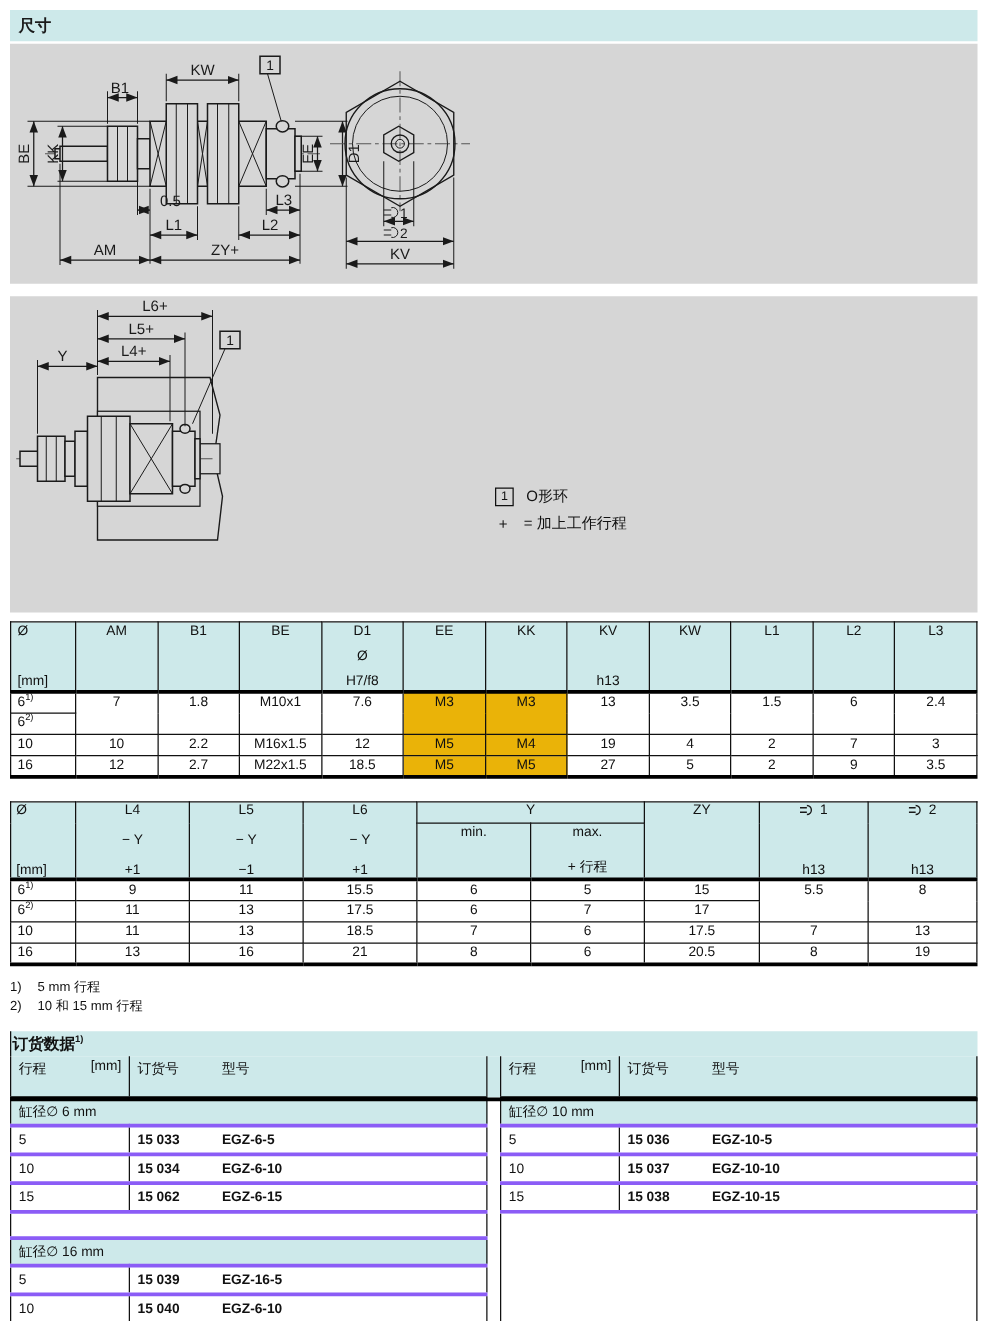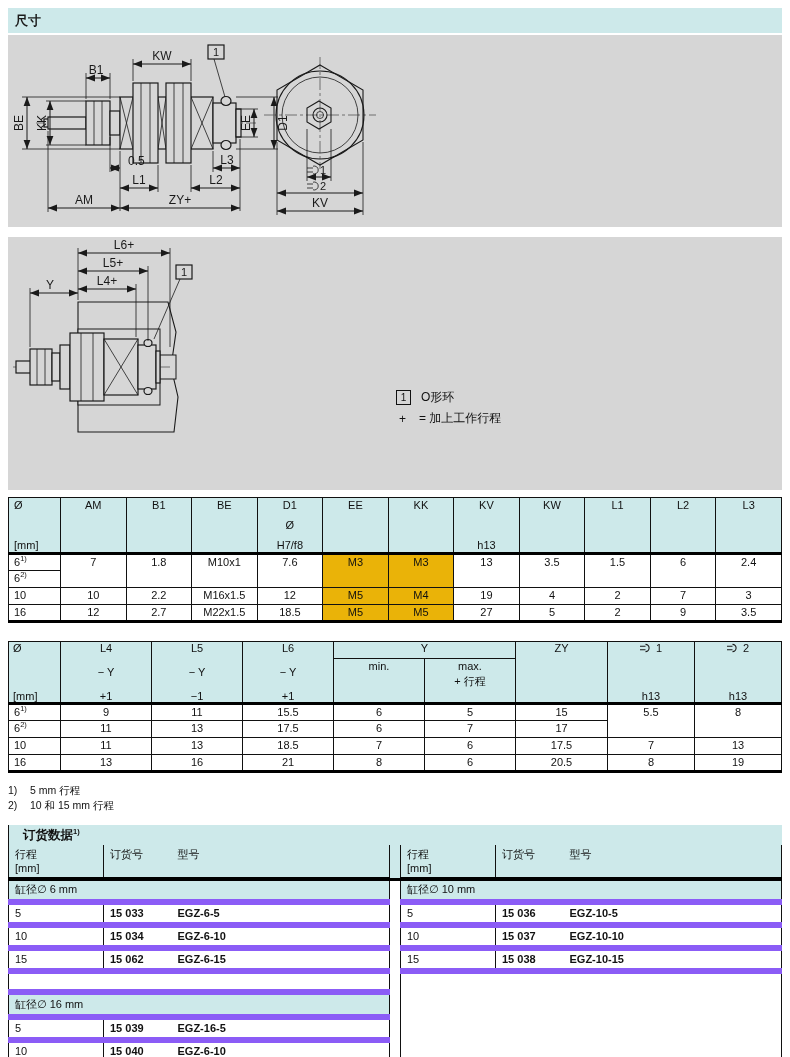--- a/index.html
+++ b/index.html
@@ -46,38 +46,38 @@
   sup{font-size:7.5px;line-height:0;}
   .wlabel{display:flex;align-items:center;justify-content:center;gap:3px;}
 
   
   .fnotes{margin:10px 8px 0;font-size:10.5px;}
   .fn-row{display:flex;line-height:15px;}
   .fn-mark{width:22px;flex:none;}
 
   
   .order{margin:12px 8px 0;}
-  .order-title{background:#cde9ea;border-left:1px solid #111;font-weight:bold;font-size:12.5px;padding:3px 14px;line-height:14px;}
+  .order-title{background:#cde9ea;border-left:1px solid #111;font-weight:bold;font-size:12.5px;padding:3px 1px;line-height:14px;}
   .order-tables{display:flex;gap:10px;position:relative;align-items:stretch;}
   .order-tables::before{content:"";position:absolute;left:0;right:0;top:0;height:33px;background:#cde9ea;}
   .order-tables::after{content:"";position:absolute;left:0;right:0;top:33px;height:3px;background:#000;}
   .ord-col{position:relative;}
   .ord-col.left{width:382px;flex:none;}
   .ord-col.right{flex:1;display:flex;flex-direction:column;}
   table.ord{border-collapse:collapse;table-layout:fixed;width:100%;font-size:11px;
     border-left:1px solid #111;border-right:1px solid #111;background:#fff;}
-  table.ord th,table.ord td{padding:2px 6px;text-align:left;font-weight:normal;border-bottom:6px solid #8b5cf6;box-sizing:border-box;vertical-align:top;}
+  table.ord th,table.ord td{padding:2px 6px;text-align:left;font-weight:normal;border-bottom:3px solid #8b5cf6;box-sizing:border-box;vertical-align:top;}
   table.ord tr.oh th{height:33px;background:#cde9ea;border-bottom:3px solid #000;}
   table.ord .c1{border-right:1px solid #111;}
   table.ord tr.sec td{background:#cde9ea;height:20px;vertical-align:middle;}
   table.ord tr.dr td{height:23px;vertical-align:middle;}
   table.ord tr.gap td{height:21px;}
   table.ord tr.lastr td{border-bottom:3px solid #000;}
   table.ord .b{font-weight:bold;}
-  .vst{display:flex;flex-direction:column;justify-content:center;height:100%;}
+  .vst{display:flex;flex-direction:row;justify-content:space-between;height:100%;}
   .filler{flex:1;border-left:1px solid #111;border-right:1px solid #111;border-bottom:3px solid #000;background:#fff;}
 
   .bottom-fn{margin:16px 8px 0;font-size:10.5px;display:flex;line-height:15px;}
 </style>
 </head>
 <body>
 
 <div class="page">
 
   <div class="band">尺寸</div>
@@ -486,21 +486,21 @@
             </div>
           </th>
     </tr>
     <tr class="h2">
       <th class="bb3">
             <div class="hstack">
               <span>min.</span>
             </div>
           </th>
       <th class="bb3">
-            <div class="hstack" style="justify-content:flex-start;gap:2px">
+            <div class="hstack" style="justify-content:space-between;gap:2px">
               <span>max.</span>
               <span>+ 行程</span>
             </div>
           </th>
     </tr>
     <tr>
       <td class="c1"><span>6</span><sup>1)</sup></td>
       <td>9</td>
       <td>11</td>
       <td>15.5</td>

